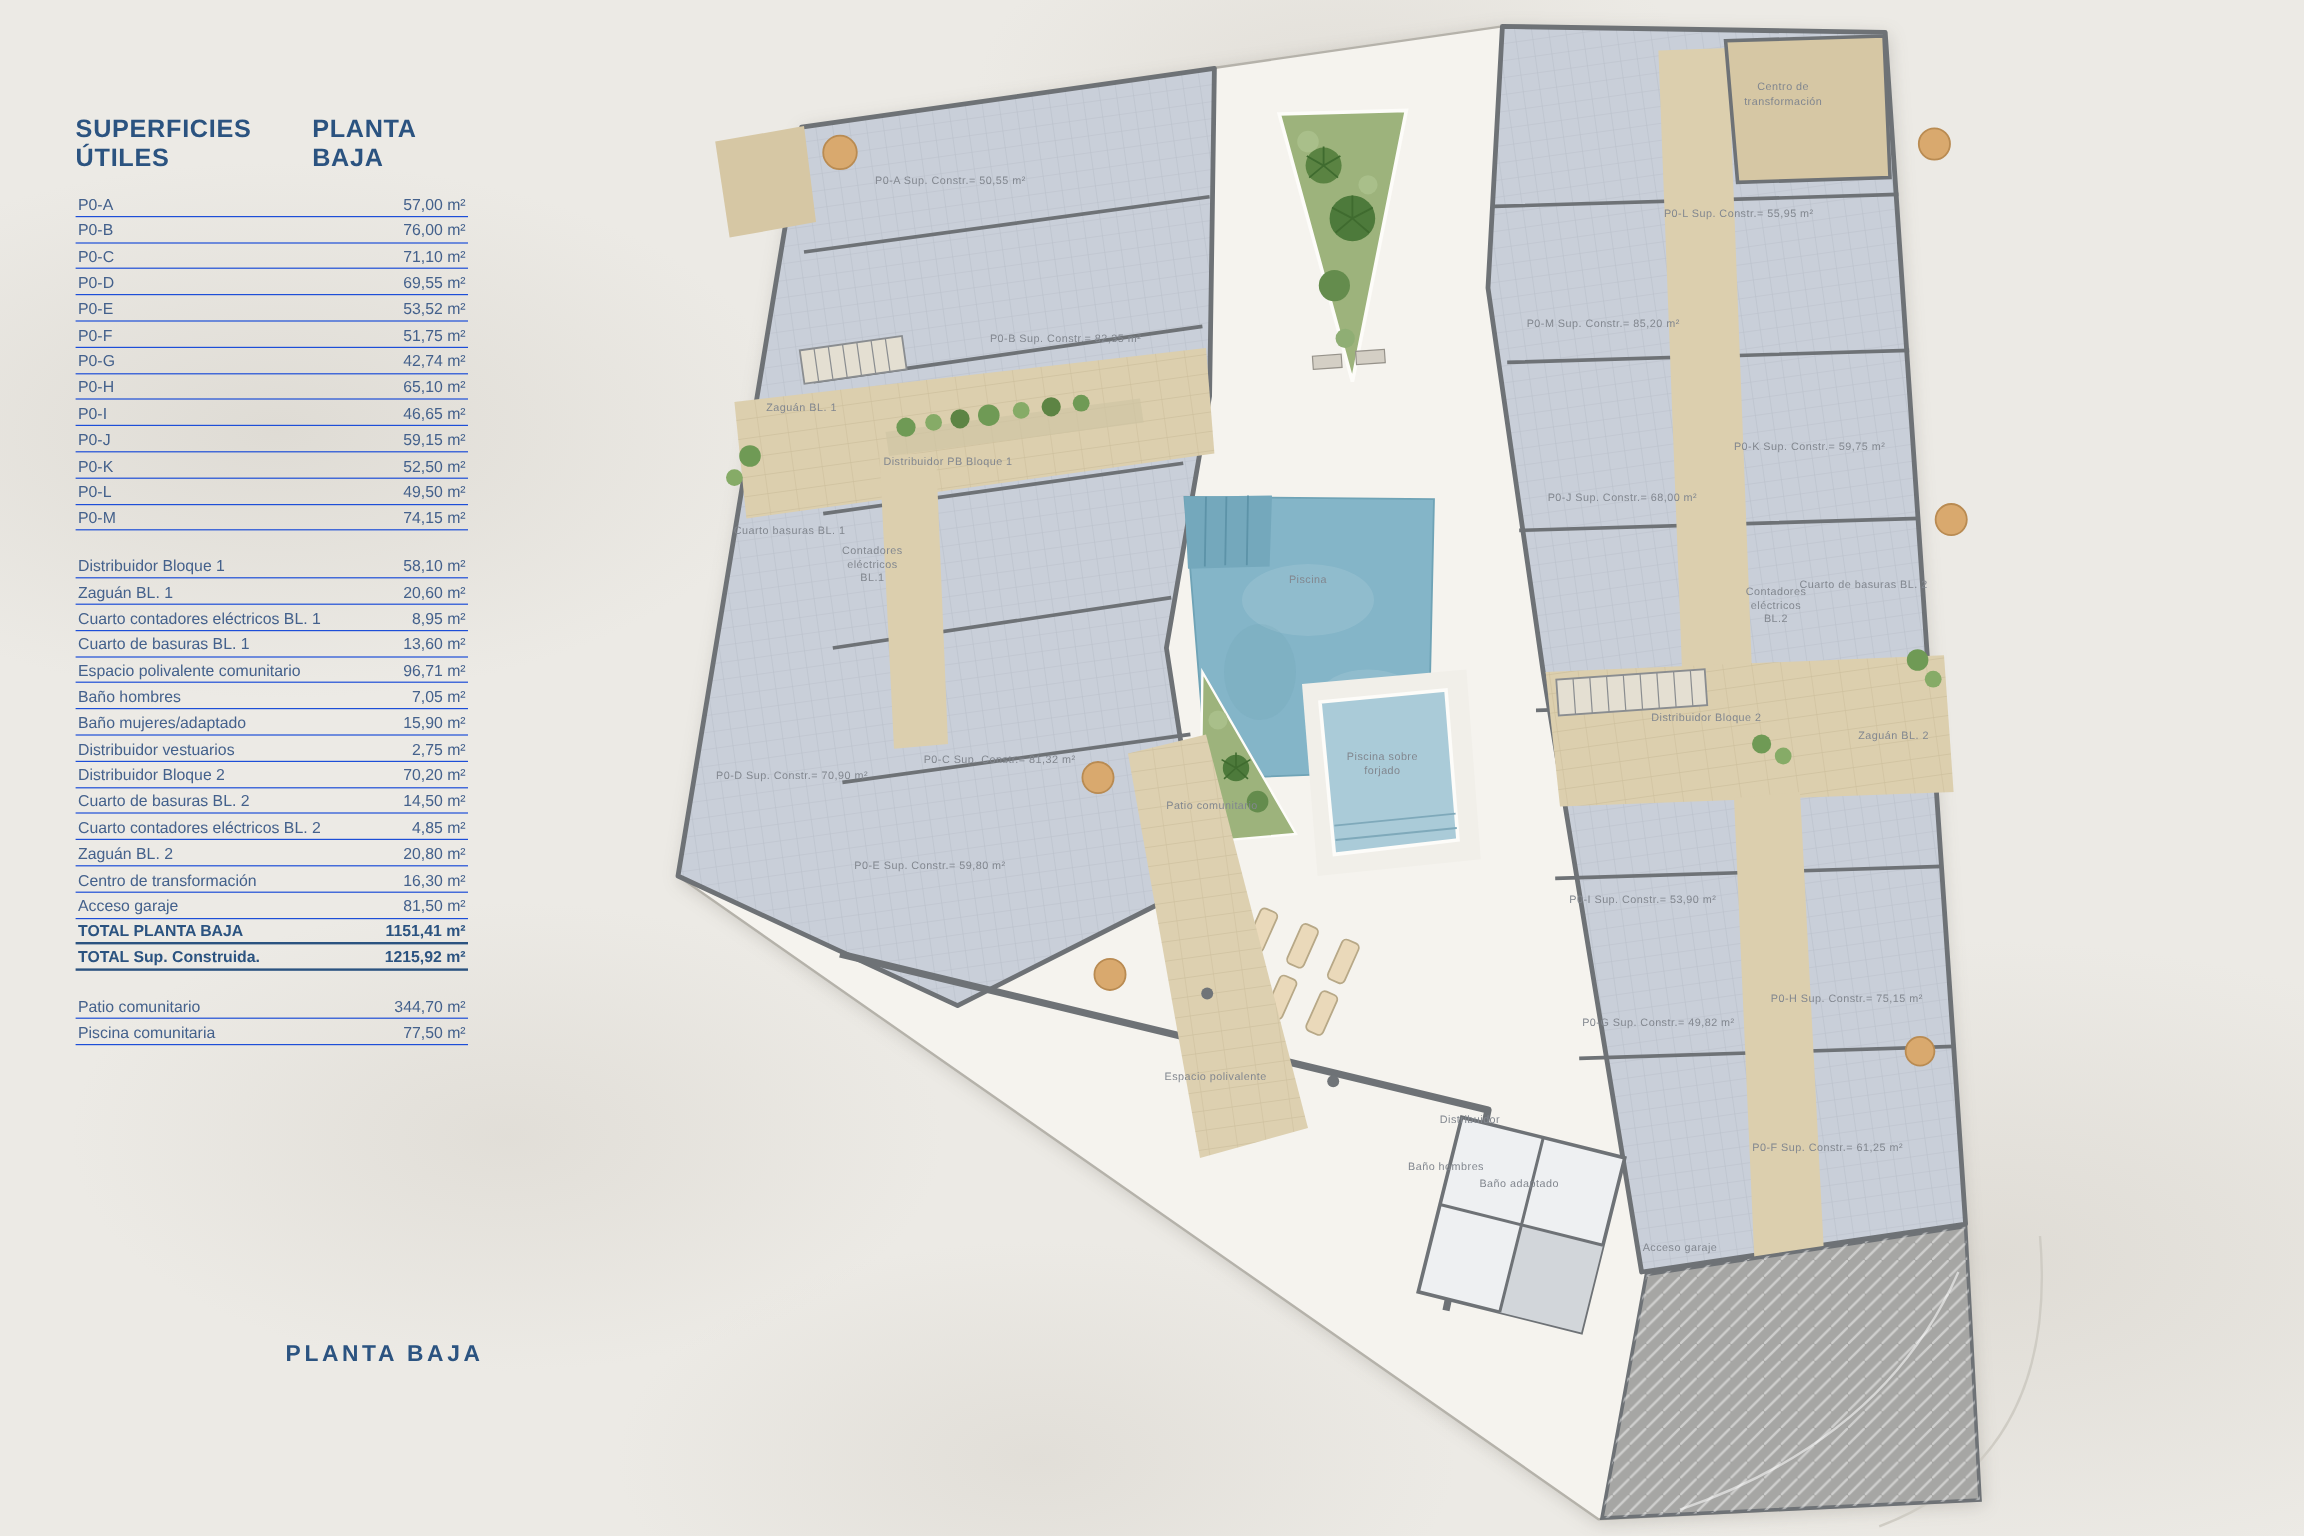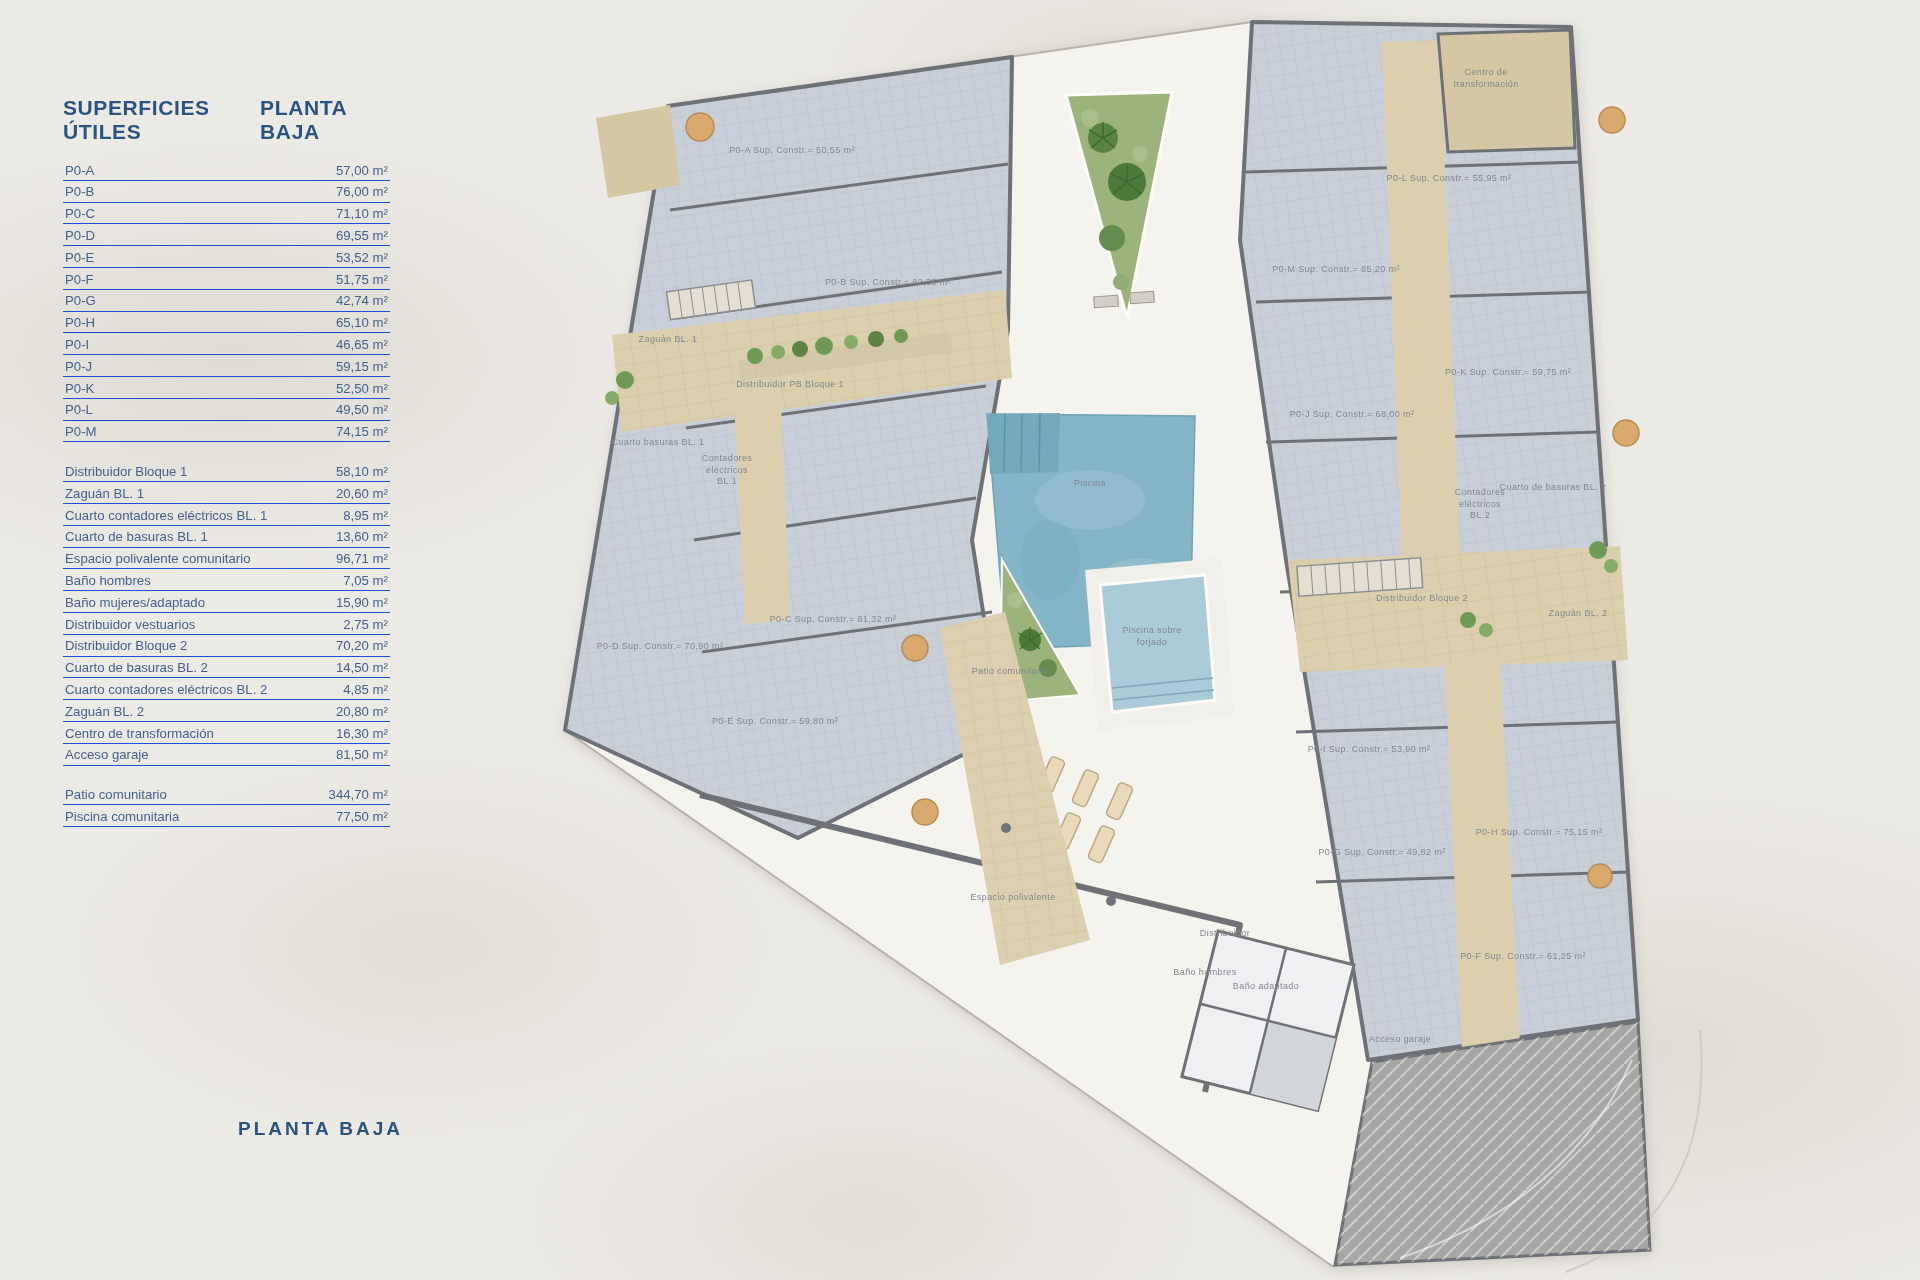--- a/index.html
+++ b/index.html
@@ -194,21 +194,21 @@
       <div class="plan-label" style="left: 668px; top: 340px;">Zaguán BL. 1</div>
 
       <div class="plan-label" style="left: 790px; top: 385px;">Distribuidor PB Bloque 1</div>
 
       <div class="plan-label" style="left: 658px; top: 443px;">Cuarto basuras BL. 1</div>
 
       <div class="plan-label" style="left: 727px; top: 471px;">Contadores
 eléctricos
 BL.1</div>
 
-      <div class="plan-label" style="left: 833px; top: 620px;">P0-C Sup. Constr.= 81,32 m²</div>
+      <div class="plan-label" style="left: 833px; top: 634px;">P0-C Sup. Constr.= 81,32 m²</div>
 
       <div class="plan-label" style="left: 660px; top: 647px;">P0-D Sup. Constr.= 70,90 m²</div>
 
       <div class="plan-label" style="left: 775px; top: 722px;">P0-E Sup. Constr.= 59,80 m²</div>
 
       <div class="plan-label" style="left: 1090px; top: 484px;">Piscina</div>
 
       <div class="plan-label" style="left: 1152px; top: 637px;">Piscina sobre
 forjado</div>
 
@@ -394,20 +394,32 @@
           <span class="lbl">Centro de transformación</span>
           <span class="val">16,30 m²</span>
         </div>
 
         <div class="row">
           <span class="lbl">Acceso garaje</span>
           <span class="val">81,50 m²</span>
         </div>
       </div>
 
+    <div class="rows">
+
+        <div class="row total">
+          <span class="lbl">TOTAL PLANTA BAJA</span>
+          <span class="val">1151,41 m²</span>
+        </div>
+
+        <div class="row total">
+          <span class="lbl">TOTAL Sup. Construida.</span>
+          <span class="val">1215,92 m²</span>
+        </div>
+      </div>
 
     <div class="rows gap">
 
         <div class="row">
           <span class="lbl">Patio comunitario</span>
           <span class="val">344,70 m²</span>
         </div>
 
         <div class="row">
           <span class="lbl">Piscina comunitaria</span>

